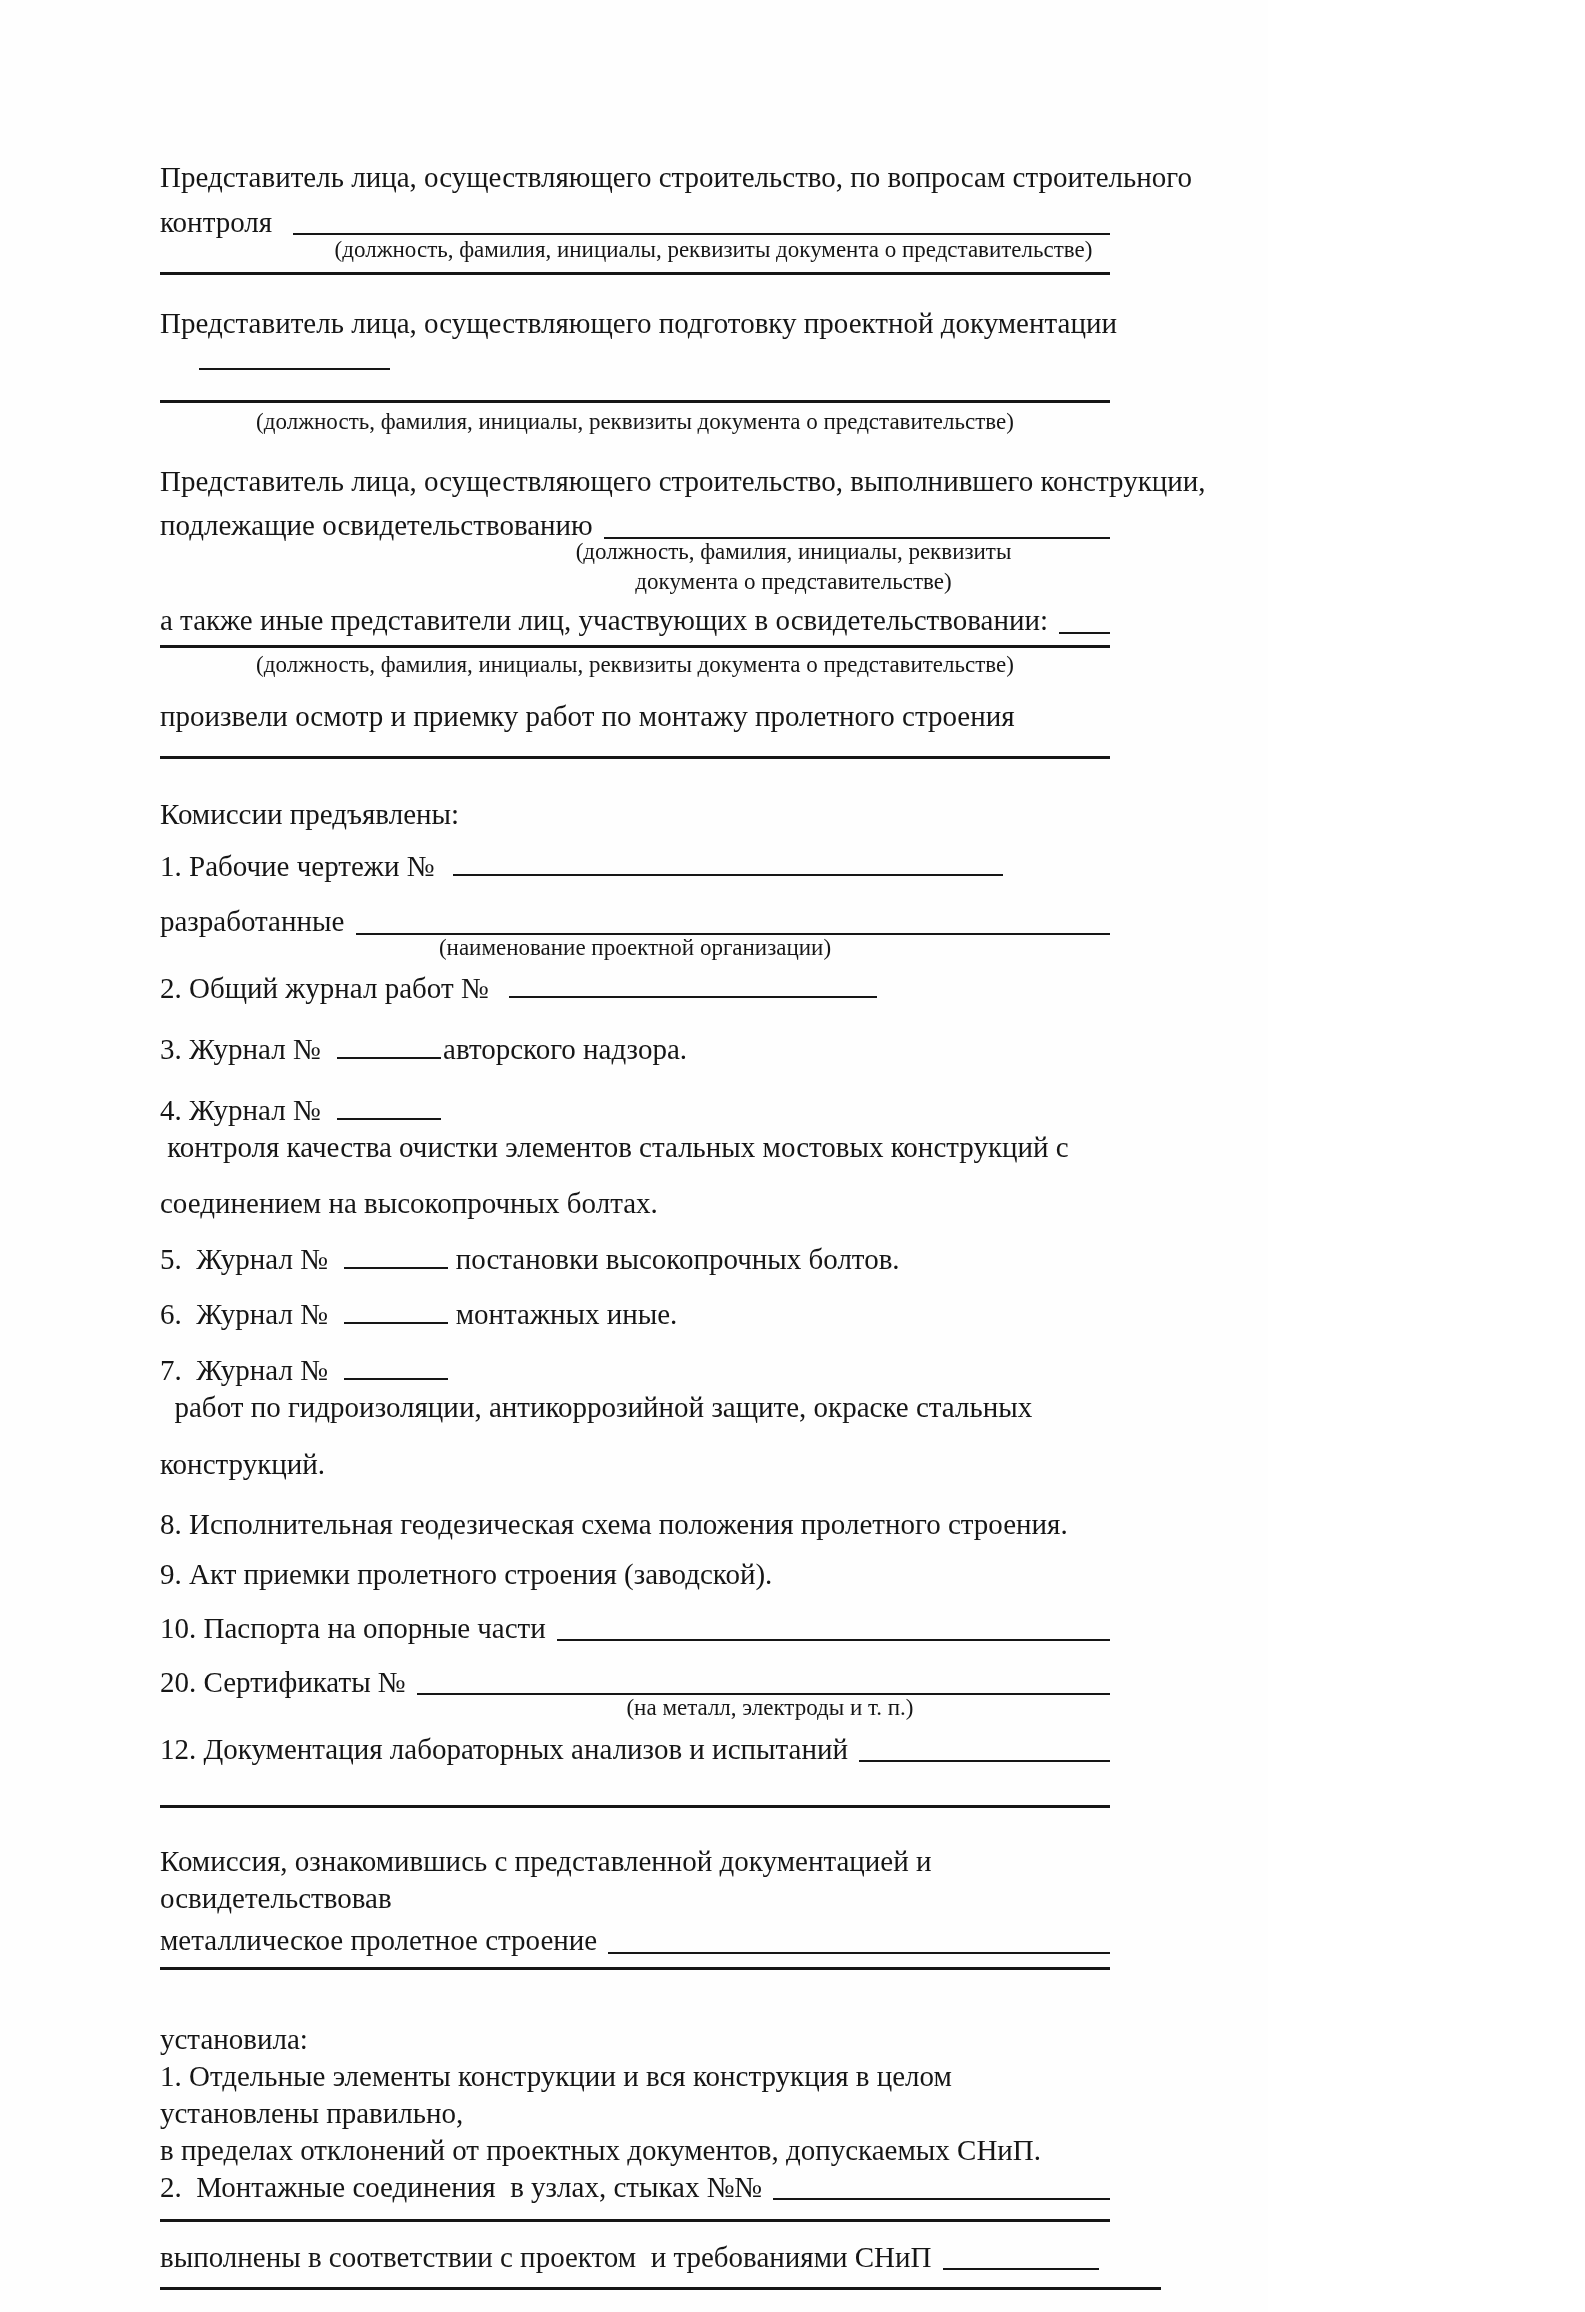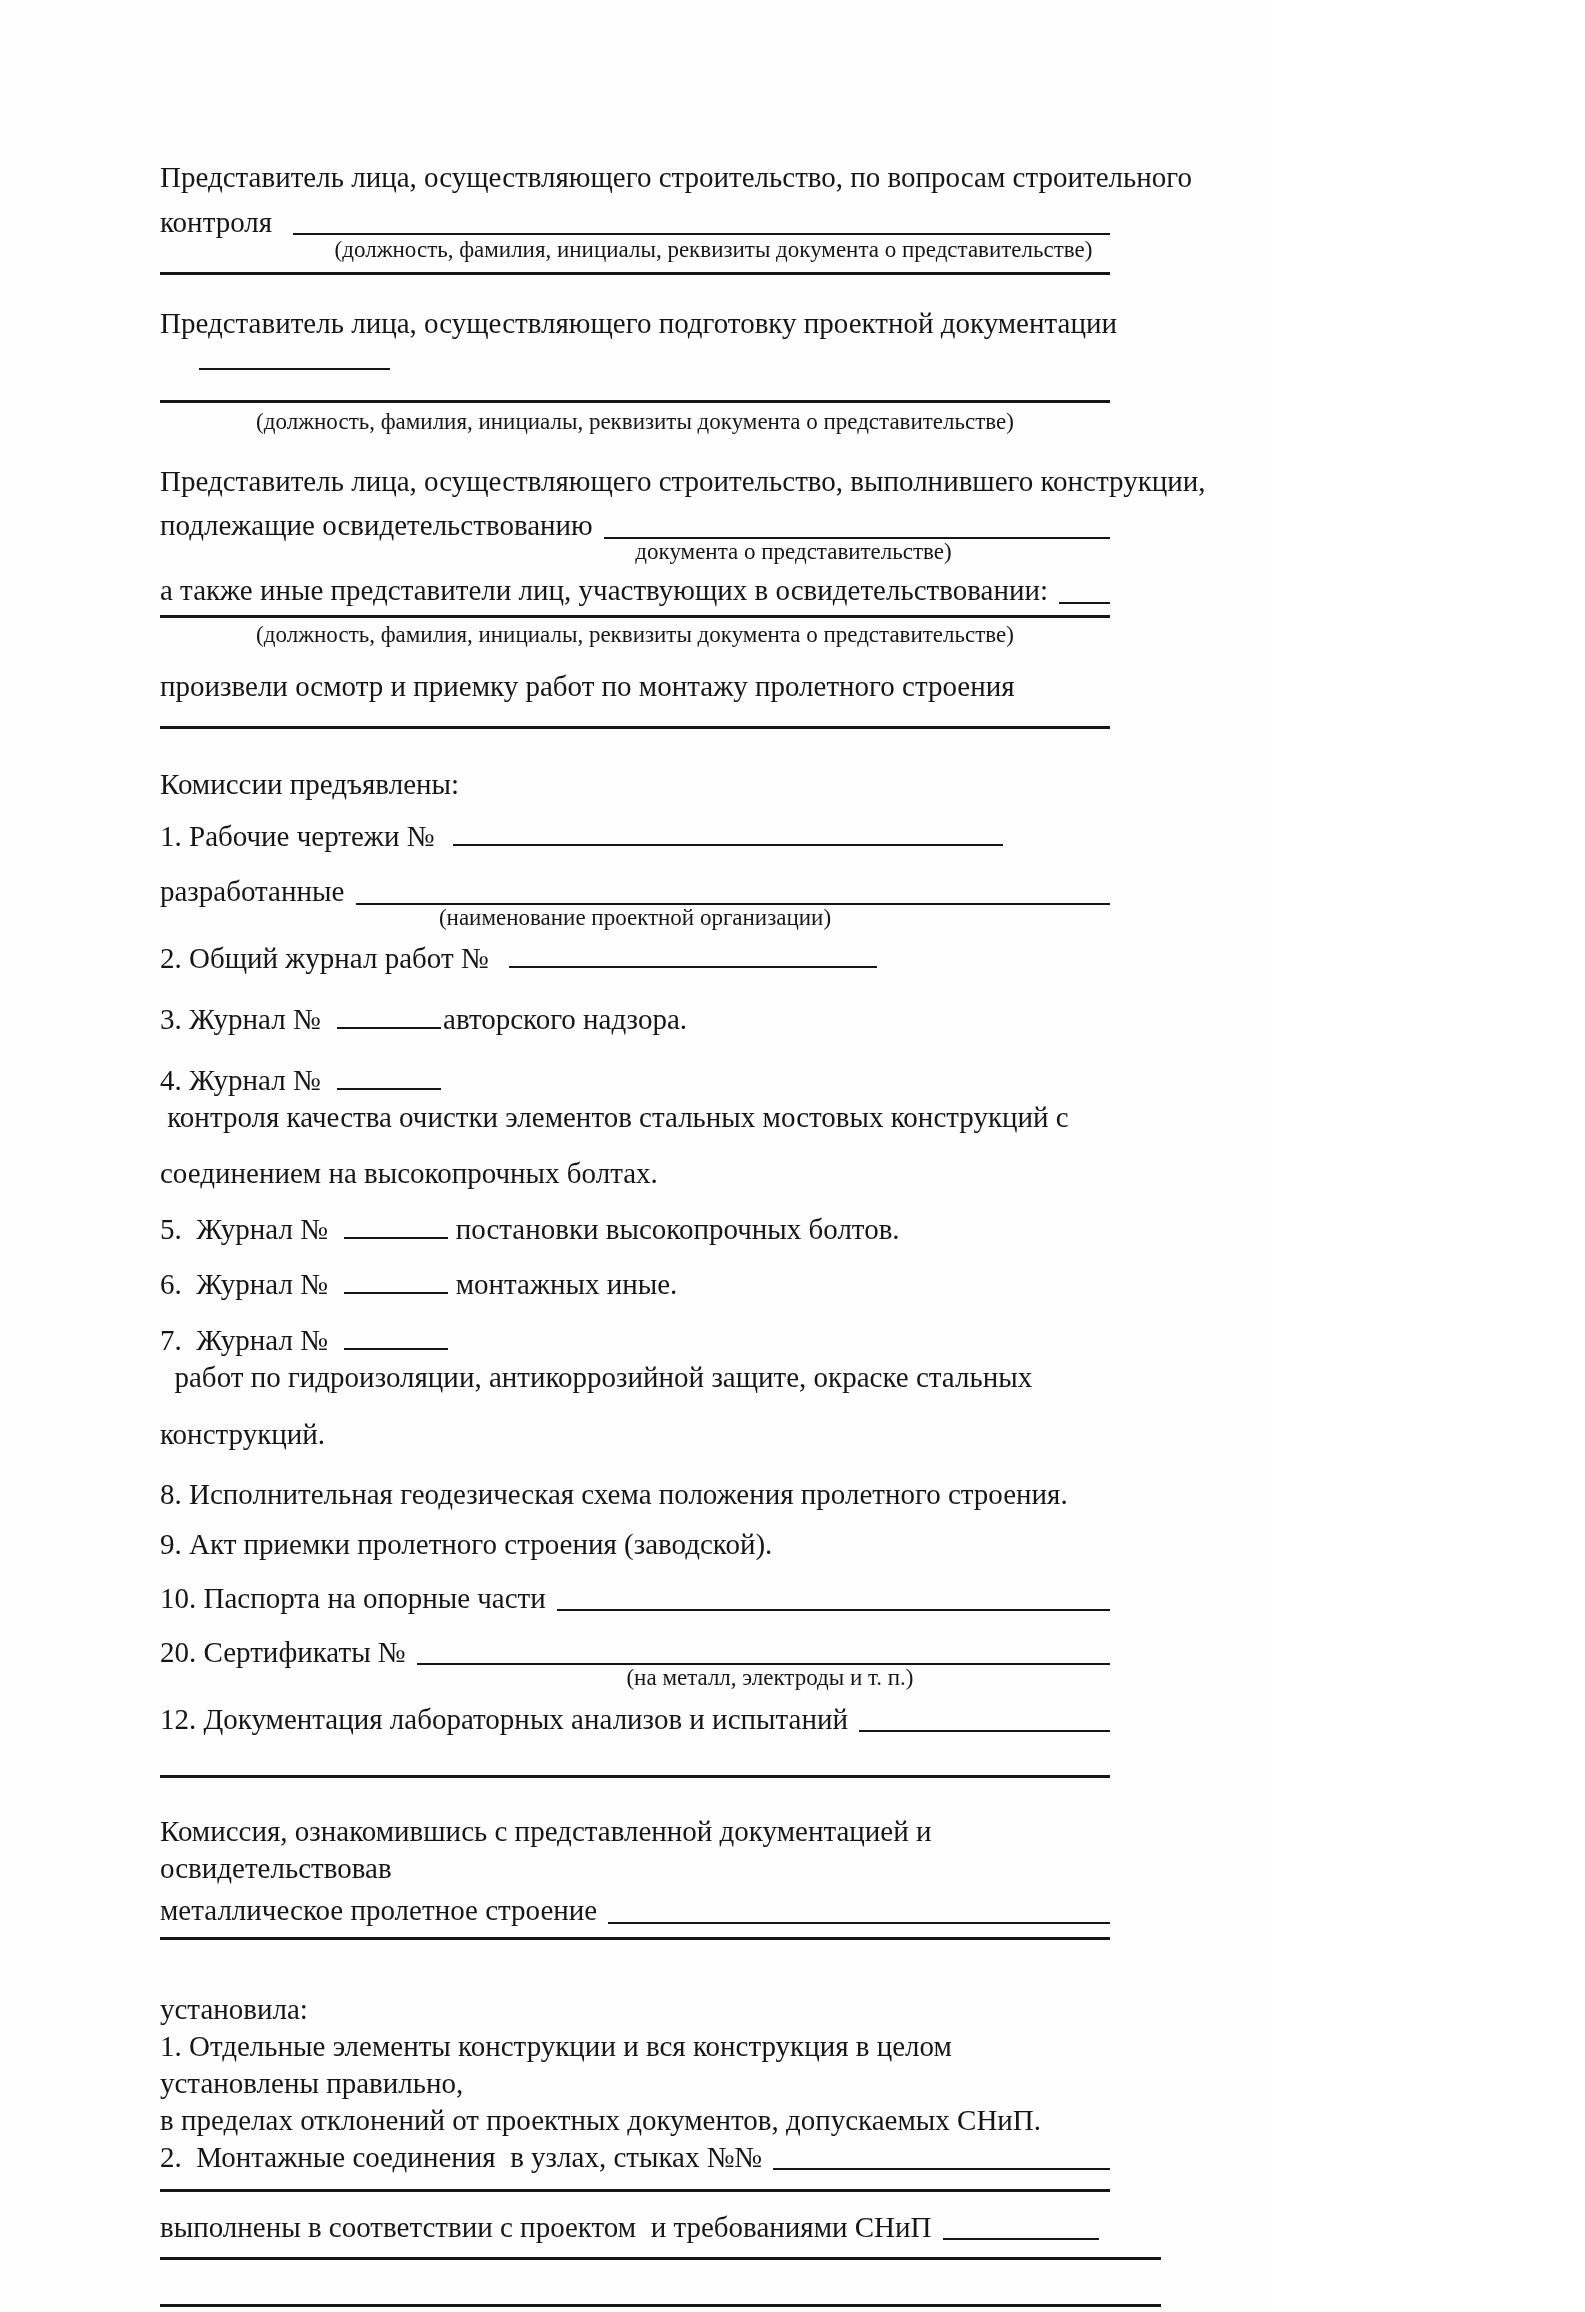--- a/index.html
+++ b/index.html
@@ -61,20 +61,21 @@
   <div class="caption" style="margin-top:3.7px">(должность, фамилия, инициалы, реквизиты документа о представительстве)</div>
 
   <div class="tline" style="margin-top:26px">
     <span class="lbl">Представитель лица, осуществляющего строительство, выполнившего конструкции,</span>
   </div>
   <div class="row" style="margin-top:7.5px">
     <span class="lbl">подлежащие освидетельствованию</span>
     <span class="fill"></span>
   </div>
   <div style="margin-top:-7.5px;margin-left:373px;margin-right:56px">
+    <div class="caption">(должность, фамилия, инициалы, реквизиты</div>
     <div class="caption">документа о представительстве)</div>
   </div>
 
   <div class="row" style="margin-top:5.6px">
     <span class="lbl">а также иные представители лиц, участвующих в освидетельствовании:</span>
     <span class="fill"></span>
   </div>
   <div class="hr" style="margin-top:5.6px"></div>
   <div class="caption" style="margin-top:1.9px">(должность, фамилия, инициалы, реквизиты документа о представительстве)</div>
 

